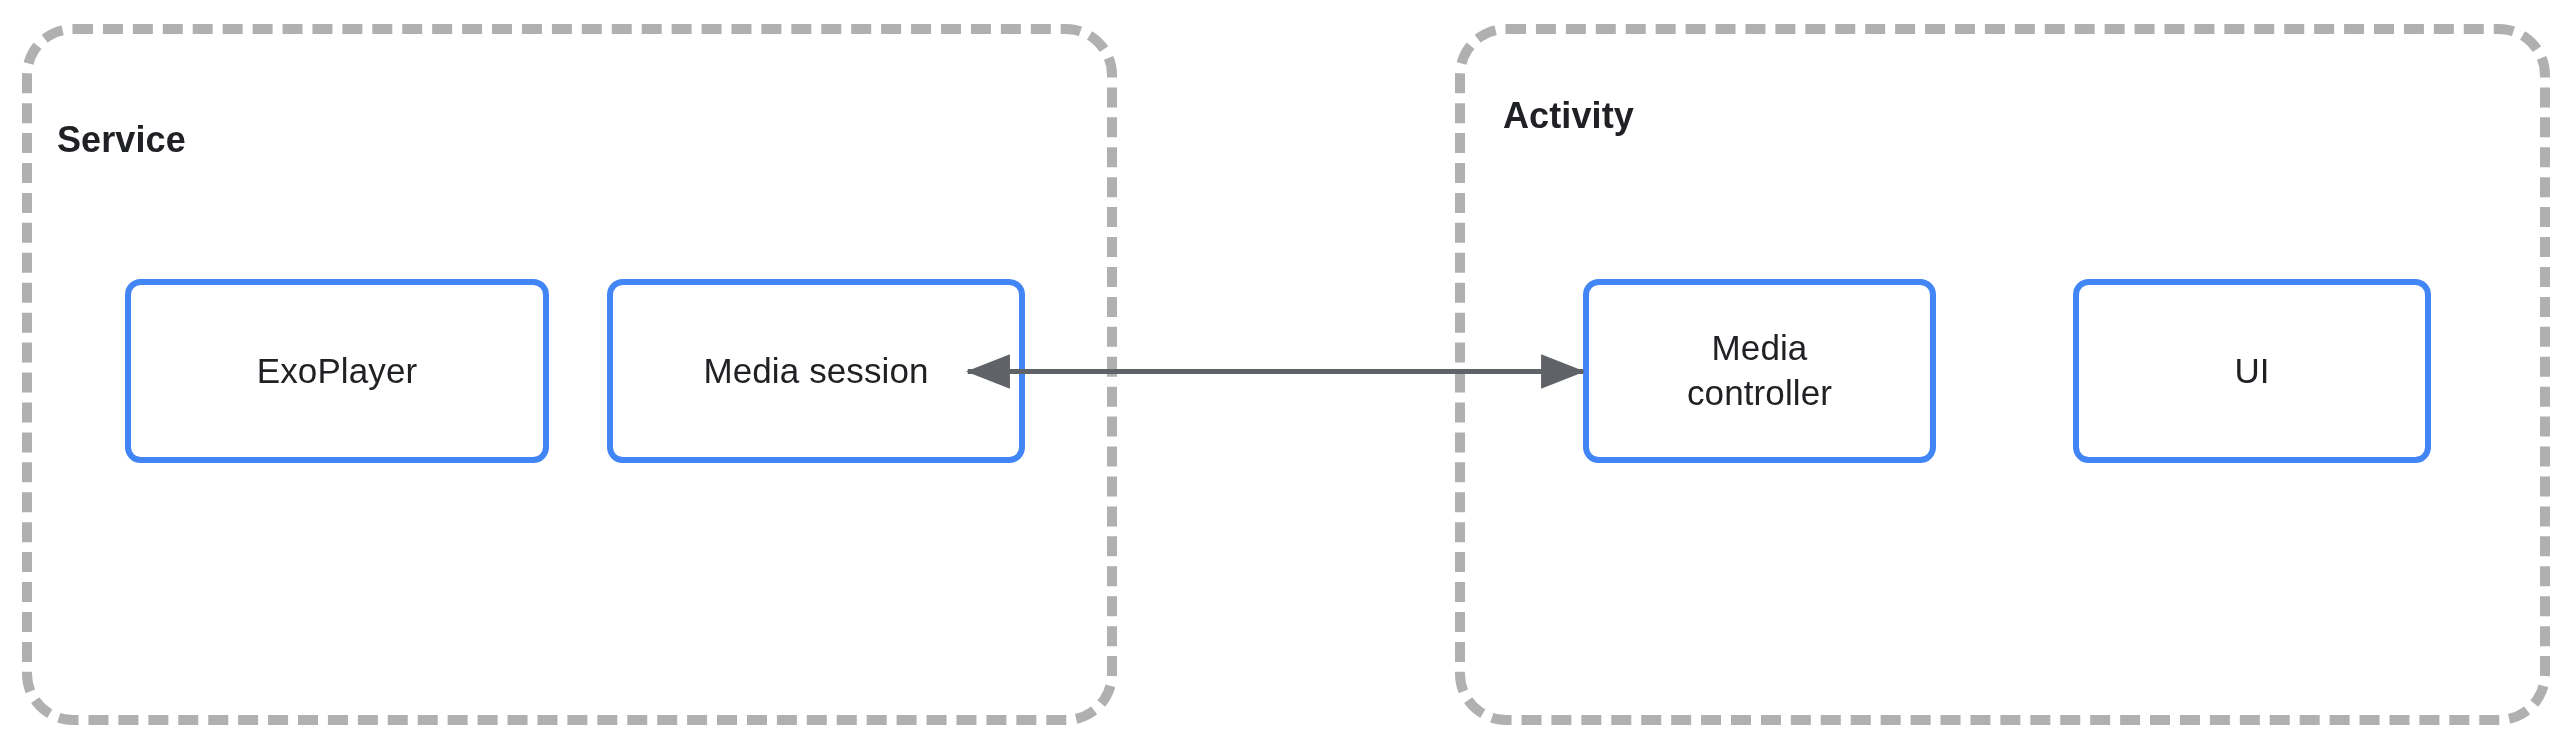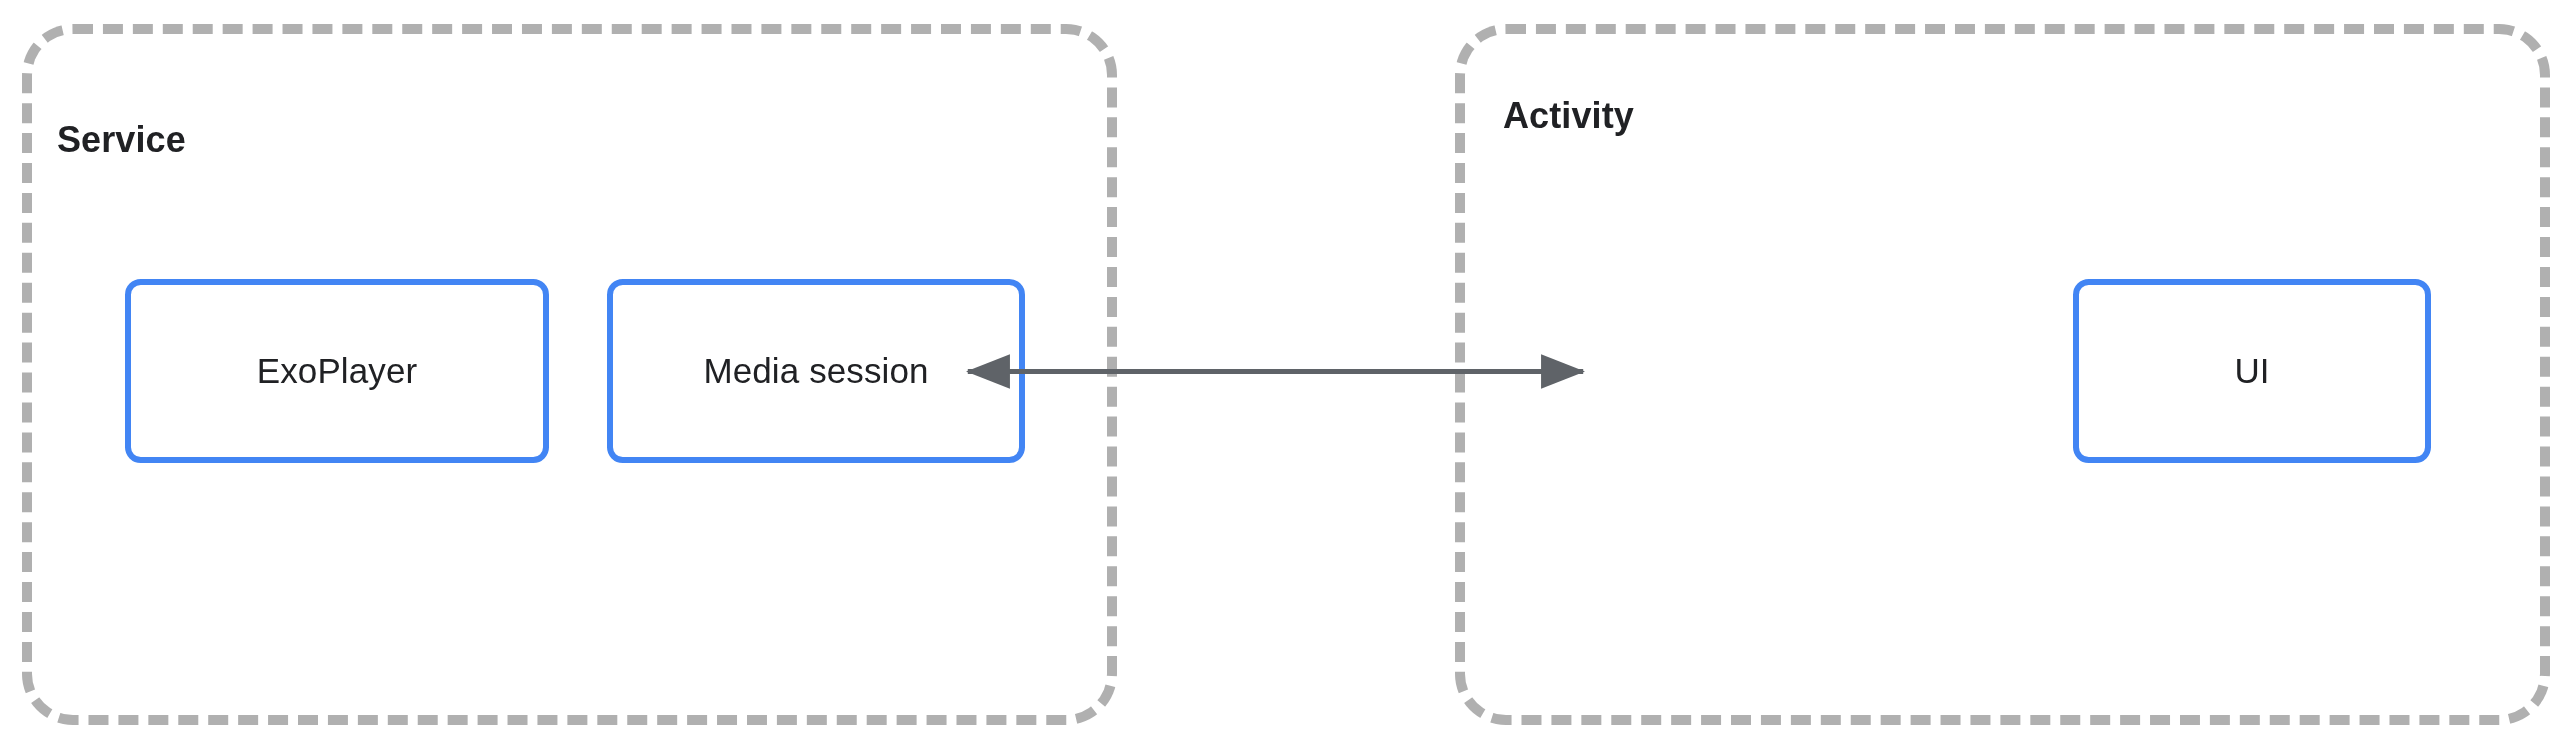--- a/index.html
+++ b/index.html
@@ -98,20 +98,24 @@
   <div class="group-label" id="label-activity">Activity</div>
 
   <div class="node-box" id="node-exoplayer">
     <span class="node-label">ExoPlayer</span>
   </div>
 
   <div class="node-box" id="node-media-session">
     <span class="node-label">Media session</span>
   </div>
 
+  <div class="node-box" id="node-media-controller">
+    <span class="node-label">Media
+controller</span>
+  </div>
 
   <div class="node-box" id="node-ui">
     <span class="node-label">UI</span>
   </div>
 
   <svg id="connector-arrow" viewBox="0 0 648 62" width="635" height="61">
     <defs>
       <marker id="arrowhead-end" markerWidth="9" markerHeight="7" refX="8.6" refY="3.5" orient="auto" markerUnits="strokeWidth">
         <path d="M0,0 L9,3.5 L0,7 Z" fill="#5f6368"></path>
       </marker>

